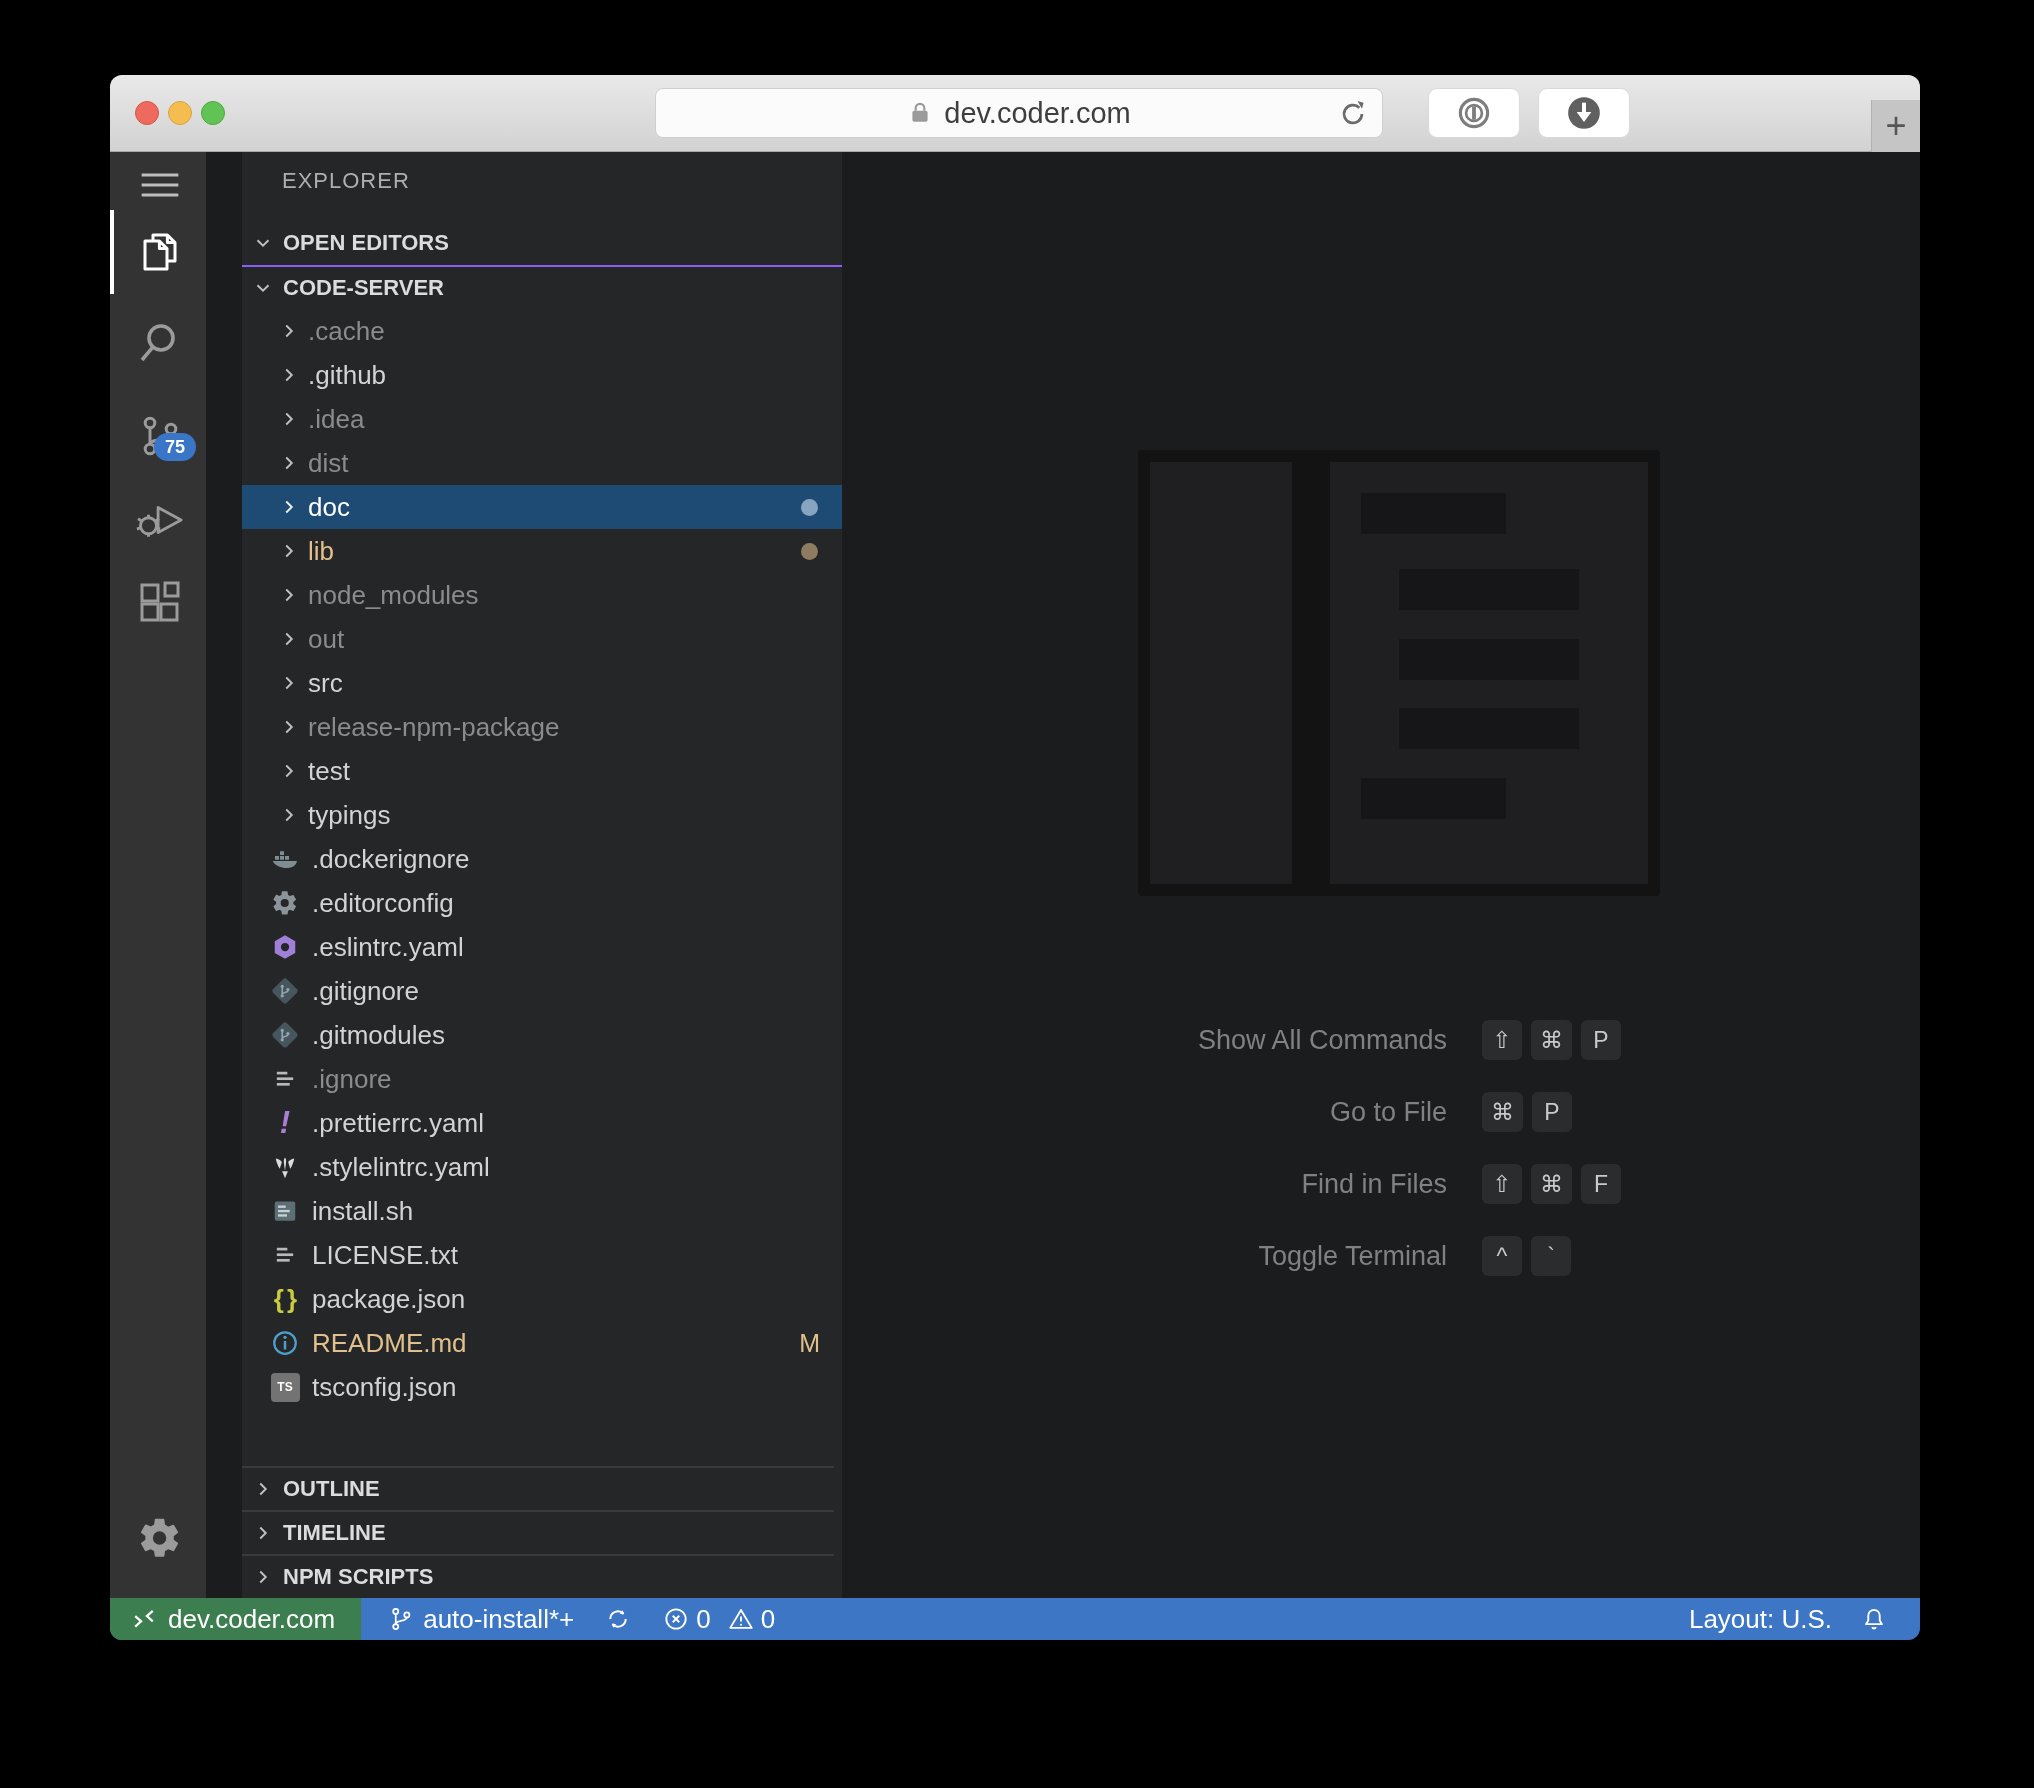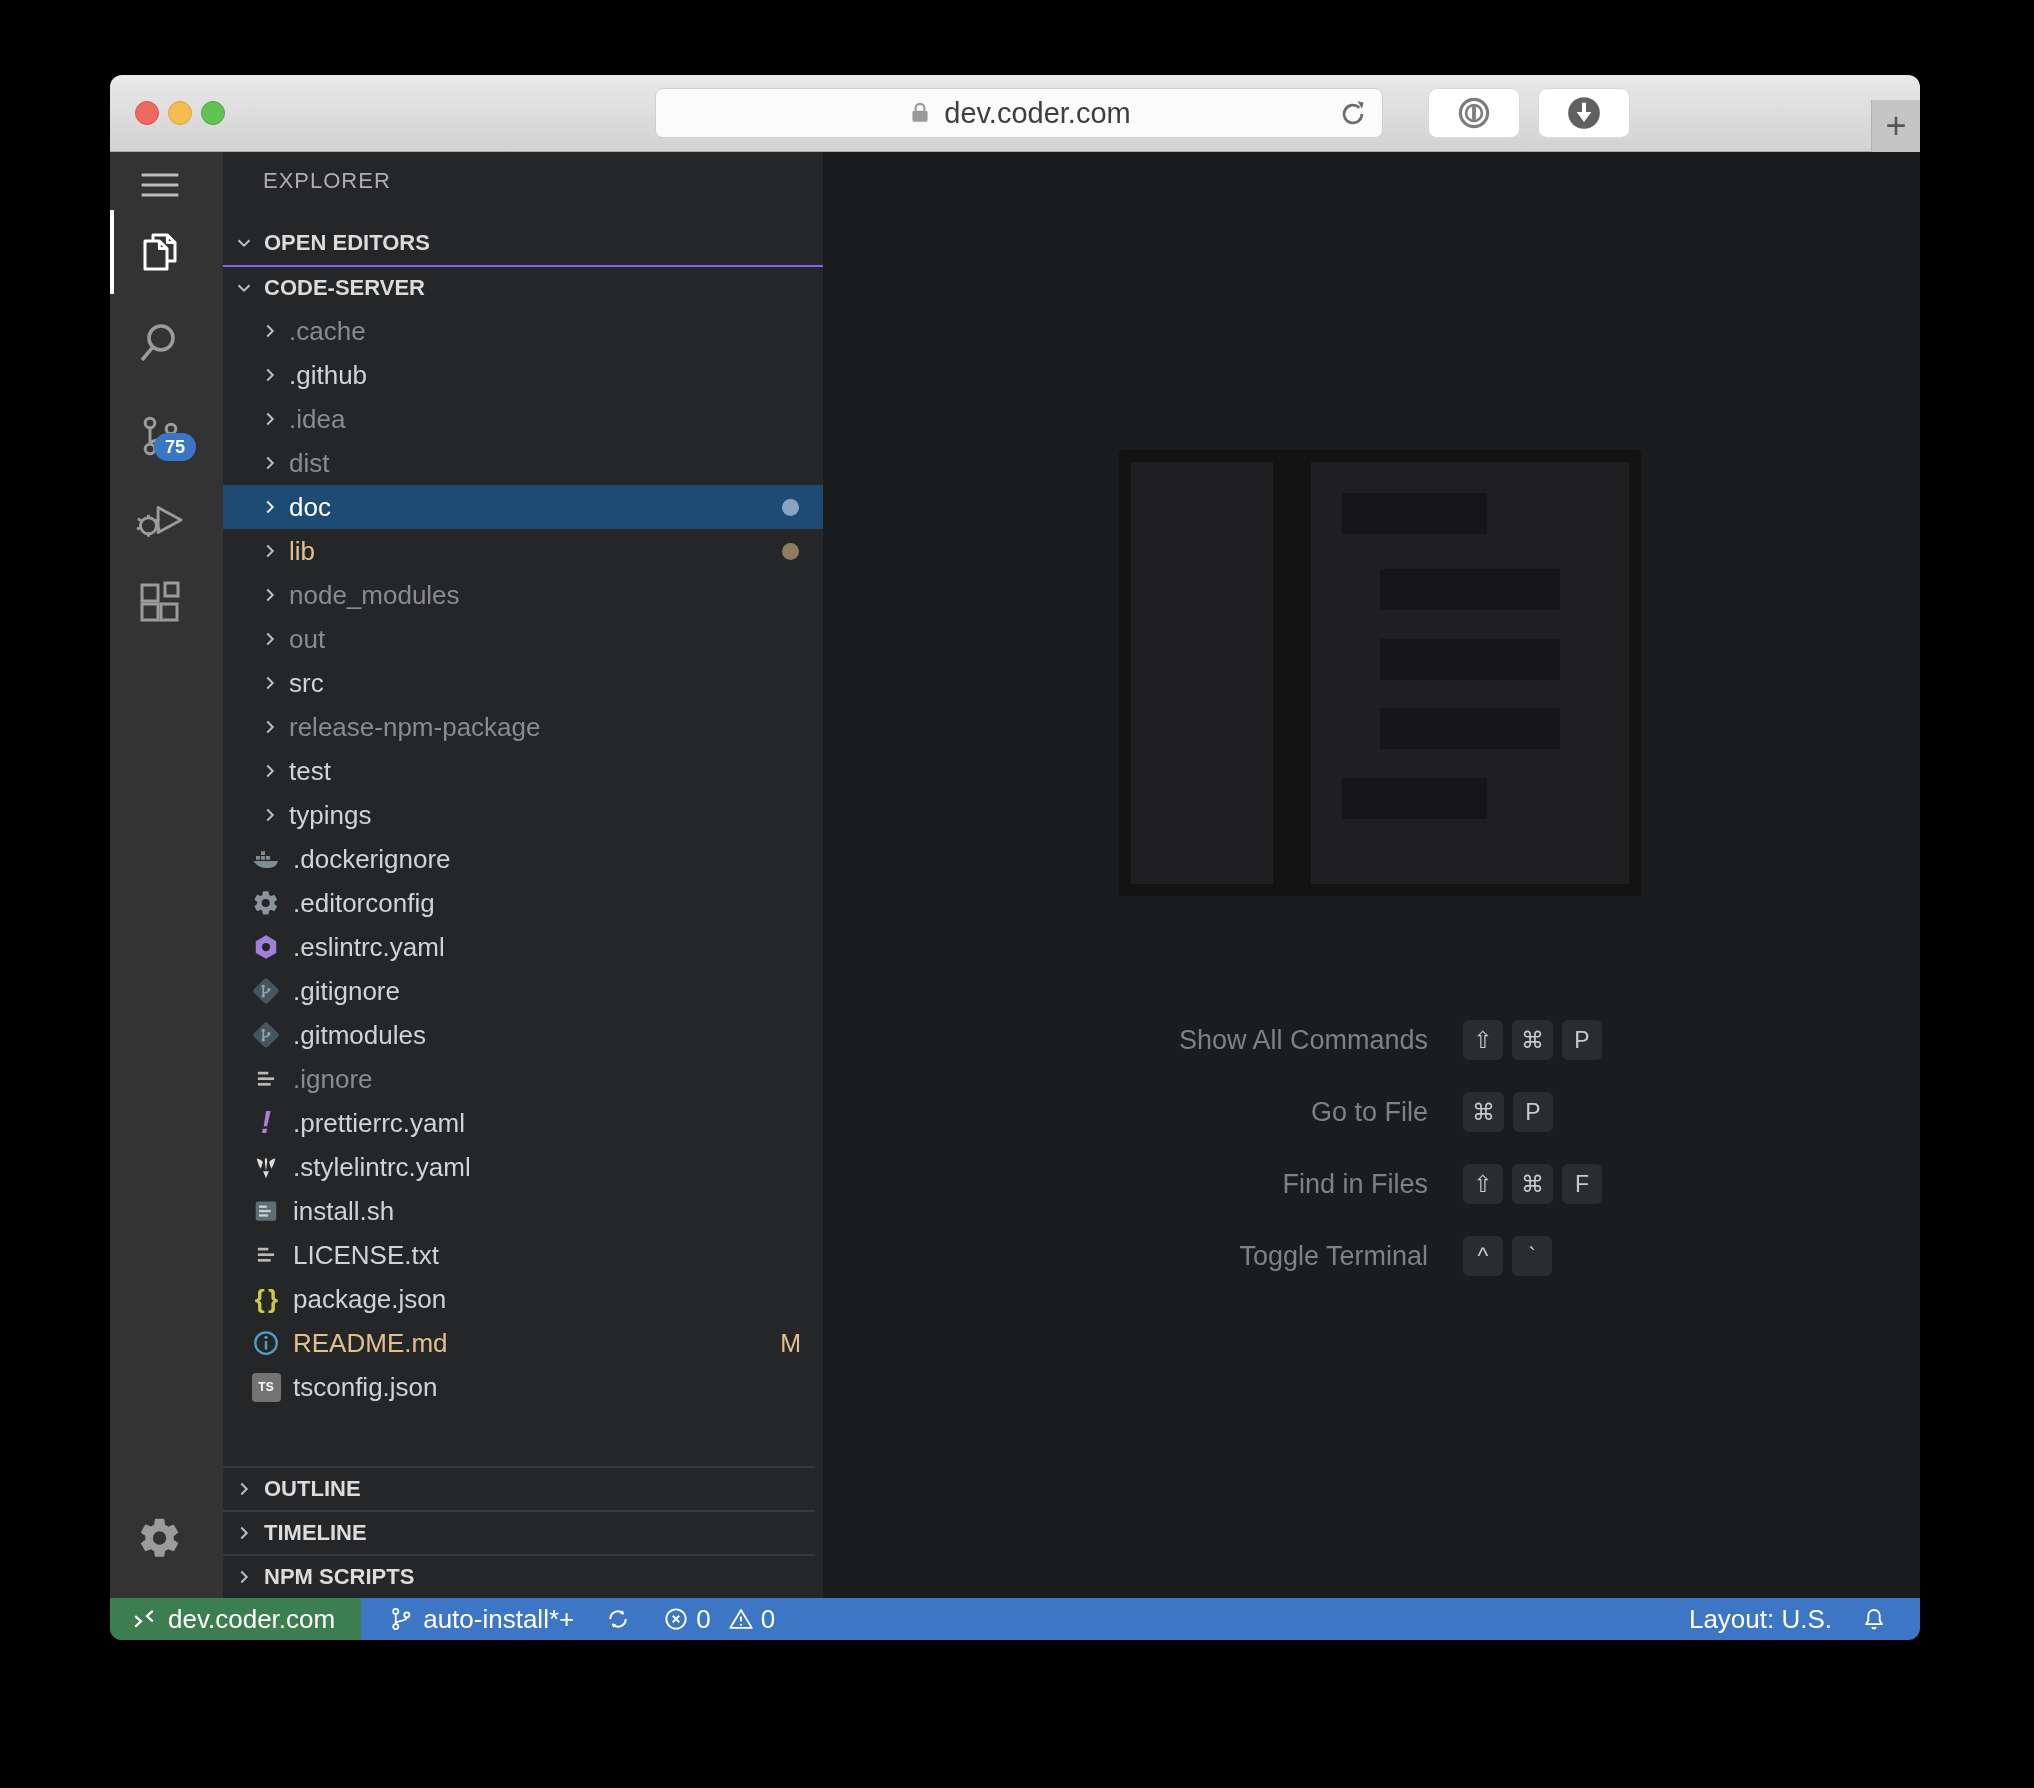--- a/index.html
+++ b/index.html
@@ -16,26 +16,26 @@
   .light.green { background:#61c354; border:1px solid #4fa73f; }
   .urlbar { position:absolute; left:545px; top:13px; width:728px; height:50px; background:#fbfbfb; border:1px solid #cfcfcf; border-radius:8px; display:flex; align-items:center; justify-content:center; gap:11px; font-size:29px; color:#3e3e3e; }
   .urlbar .refresh { position:absolute; right:12px; top:8px; width:34px; height:34px; }
   .tb-btn { position:absolute; top:13px; width:92px; height:50px; background:#fff; border:1px solid #d9d9d9; border-radius:9px; display:flex; align-items:center; justify-content:center; }
   .tb-btn.onep { left:1318px; }
   .tb-btn.dl { left:1428px; }
   .newtab { position:absolute; right:0px; top:25px; width:49px; height:52px; background:#c5c5c5; border-left:1px solid #b2b2b2; color:#555; font-size:36px; font-weight:300; display:flex; align-items:center; justify-content:center; }
 
   
   .vscode { display:flex; height:1446px; }
-  .activitybar { width:113px; background:#333334; position:relative; flex:none; }
+  .activitybar { width:96px; background:#333334; position:relative; flex:none; }
   .ab-item { position:absolute; left:0; width:100px; display:flex; align-items:center; justify-content:center; }
   .ab-item.active::before { content:''; position:absolute; left:0; top:0; bottom:0; width:4px; background:#fff; }
   .scm-badge { position:absolute; left:44px; top:281px; min-width:42px; height:28px; border-radius:15px; background:#3a76c8; color:#fff; font-size:18px; font-weight:bold; display:flex; align-items:center; justify-content:center; padding:0 7px; }
 
-  .sidebar { width:600px; background:#252628; flex:none; position:relative; color:#d2d3d4; overflow:hidden; }
+  .sidebar { width:600px; background:#252628; flex:none; position:relative; color:#d2d3d4; overflow:hidden;margin-left:36px; }
   .pane-title { height:58px; display:flex; align-items:center; padding-left:40px; font-size:22px; color:#aeaeb0; letter-spacing:1px; }
   .section { height:44px; display:flex; align-items:center; gap:9px; padding-left:10px; font-weight:bold; font-size:22px; color:#dcdcdd; }
   .section.oe { margin-top:11px; }
   .section.ws { border-top:2px solid #8b5cf6; }
   .twisty { display:flex; width:22px; height:22px; color:#c0c0c0; flex:none; }
   .tree { }
   .row { height:44px; display:flex; align-items:center; font-size:26px; cursor:default; }
   .row .twisty { margin-left:36px; margin-right:8px; }
   .row .fileicon { width:30px; height:30px; margin-left:28px; margin-right:12px; display:flex; align-items:center; justify-content:center; flex:none; }
   .row .label { color:#d2d3d4; white-space:nowrap; }

